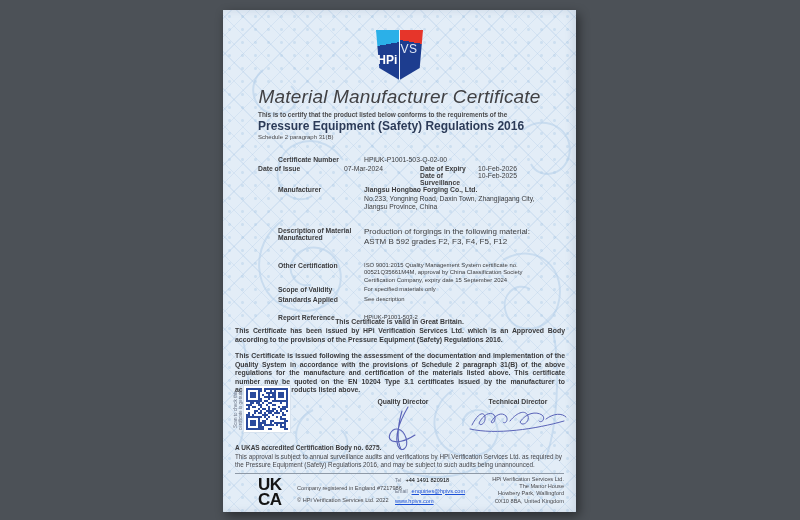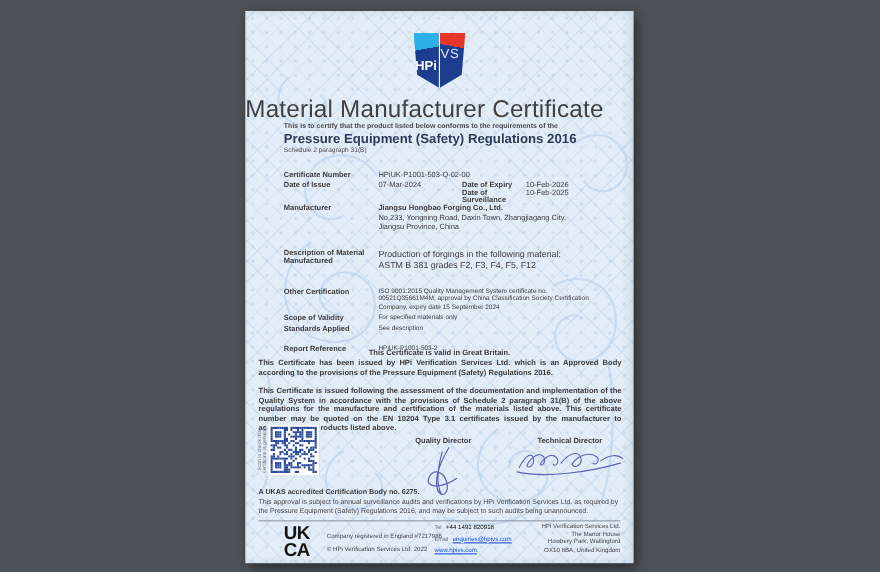--- a/index.html
+++ b/index.html
@@ -23,28 +23,28 @@
   .logo { position:absolute; left:153px; top:20px; width:47px; height:50px; display:flex;
           filter:drop-shadow(0 1px 1px rgba(40,60,90,.35));
           clip-path:polygon(0 0,100% 0,93% 76%,50% 100%,7% 76%); }
   .logo-left  { width:50%; height:100%; background:linear-gradient(170deg, #2bb0e8 0 30%, #1d3d8f 30%);
                 display:flex; align-items:flex-end; justify-content:center; border-right:1px solid #f2f6fb; }
   .logo-right { width:50%; height:100%; background:linear-gradient(190deg, #e6352a 0 26%, #1d3d8f 26%);
                 display:flex; align-items:center; justify-content:flex-start; }
   .logo-left span  { color:#fff; font-weight:bold; font-size:12px; padding-bottom:13px; }
   .logo-right span { color:#dfe7f5; font-weight:normal; font-size:12px; padding-bottom:13px; padding-left:1px; letter-spacing:.5px; }
 
-  .title { position:absolute; top:76px; left:0; width:100%; text-align:left;
-           font-size:22px; color:#414144; letter-spacing:.2px; }
+  .title { position:absolute; top:76px; left:0; width:100%; text-align:center;
+           font-size:19px; color:#414144; letter-spacing:.2px;font-style:italic; }
   .intro { position:absolute; top:101px; left:35px; font-size:6.4px; color:#4a4a4c; font-weight:bold; }
   .regulation { position:absolute; top:109px; left:35px; font-size:12px; font-weight:bold; color:#2c3b58; }
   .schedule { position:absolute; top:124px; left:35px; font-size:6px; color:#4a4a4c; }
 
   .details { position:absolute; top:146px; left:35px; width:290px; font-size:6.8px; color:#3c3c3e; }
-  .drow { display:grid; grid-template-columns:86px 1fr; margin-bottom:2px; }
+  .drow { display:grid; grid-template-columns:86px 1fr; margin-bottom:2px;margin-left:20px; }
   .drow .lab { font-weight:bold; }
   .issue-grid { display:grid; grid-template-columns:86px 76px 58px auto; }
   .issue-grid .lab { font-weight:bold; }
   .mini-lab { font-weight:bold; }
   .addr { line-height:8.5px; }
   .desc-val { font-size:8px; line-height:10px; color:#3c3c3e; }
   .tiny-val { font-size:5.9px; line-height:7.5px; }
   .sp14 { height:13px; } .sp10 { height:9px; }
 
   .valid-line { position:absolute; top:308px; left:0; width:100%; text-align:center;
@@ -140,21 +140,21 @@
           <div class="lab">Jiangsu Hongbao Forging Co., Ltd.</div>
           <div>No.233, Yongning Road, Daxin Town, Zhangjiagang City,</div>
           <div>Jiangsu Province, China</div>
         </div>
       </div>
       <div class="sp14"></div>
       <div class="drow">
         <div class="lab">Description of Material Manufactured</div>
         <div class="desc-val">
           <div>Production of forgings in the following material:</div>
-          <div>ASTM B 381 grades F2, F3, F4, F5, F12</div>
+          <div>ASTM B 592 grades F2, F3, F4, F5, F12</div>
         </div>
       </div>
       <div class="sp14"></div>
       <div class="drow">
         <div class="lab">Other Certification</div>
         <div class="tiny-val">ISO 9001:2015 Quality Management System certificate no. 00521Q35661M4M, approval by China Classification Society Certification Company, expiry date 15 September 2024</div>
       </div>
       <div class="drow">
         <div class="lab">Scope of Validity</div>
         <div class="tiny-val">For specified materials only</div>

